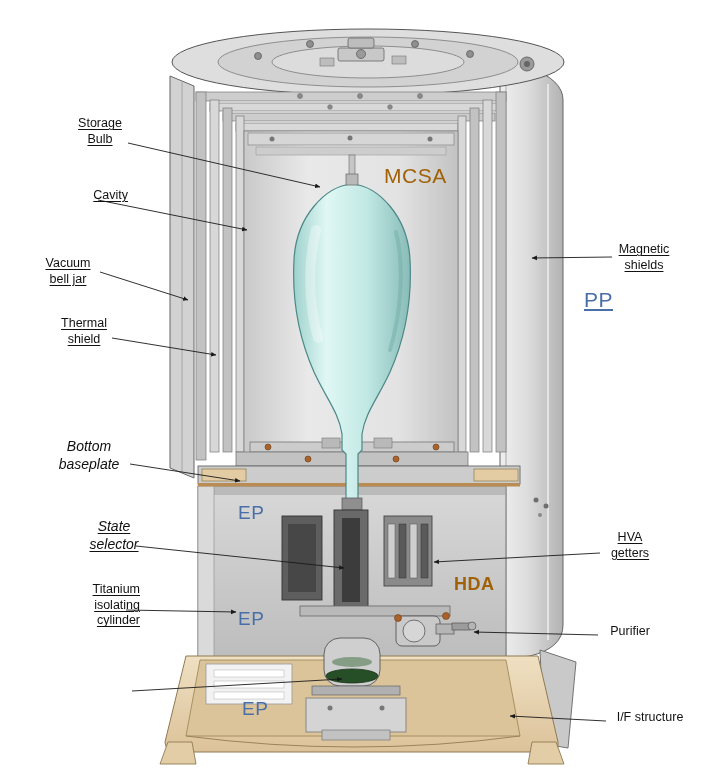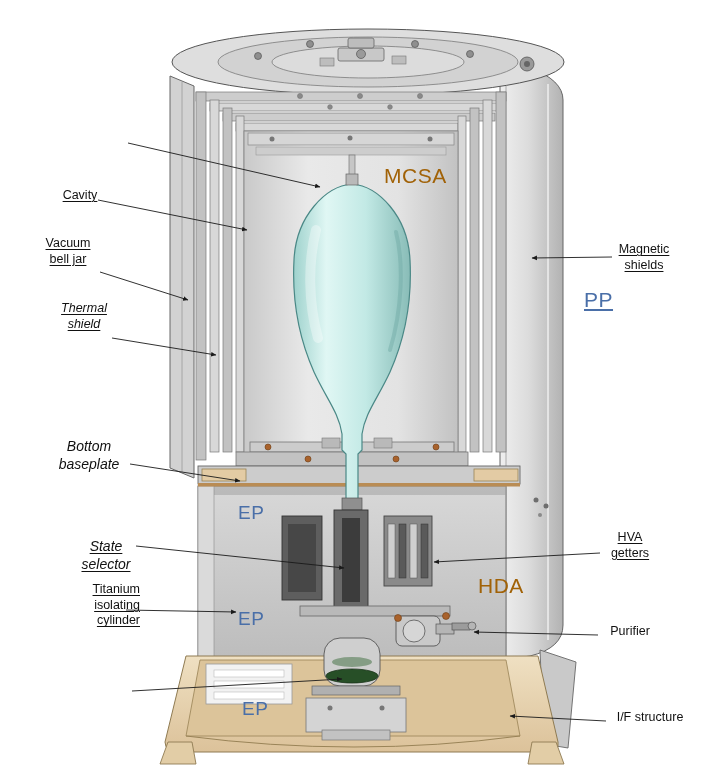--- a/index.html
+++ b/index.html
@@ -234,40 +234,42 @@
       <line x1="136" y1="546" x2="344" y2="568" marker-end="url(#arrow)"></line>
       <line x1="126" y1="610" x2="236" y2="612" marker-end="url(#arrow)"></line>
       <line x1="132" y1="691" x2="342" y2="679" marker-end="url(#arrow)"></line>
       <line x1="612" y1="257" x2="532" y2="258" marker-end="url(#arrow)"></line>
       <line x1="600" y1="553" x2="434" y2="562" marker-end="url(#arrow)"></line>
       <line x1="598" y1="635" x2="474" y2="632" marker-end="url(#arrow)"></line>
       <line x1="606" y1="721" x2="510" y2="716" marker-end="url(#arrow)"></line>
     </g>
   </svg>
 
-  <div class="lbl u" style="left:40px;  top:188px; width:80px;">Cavity</div>
-  <div class="lbl u" style="left:20px;  top:236px; width:96px;">Vacuum
+  <div class="lbl u" style="left:52px;  top:116px; width:96px;">Storage
+Bulb</div>
+  <div class="lbl u" style="left:48px;  top:188px; width:80px;text-align:right;">Cavity</div>
+  <div class="lbl u" style="left:20px;  top:256px; width:96px;">Vacuum
 bell jar</div>
-  <div class="lbl u" style="left:36px;  top:301px; width:96px;font-style:italic;">Thermal
+  <div class="lbl u" style="left:36px;  top:316px; width:96px;">Thermal
 shield</div>
   <div class="lbl lbl-lg" style="left:34px; top:438px; width:110px;">Bottom
 baseplate</div>
-  <div class="lbl lbl-lg u" style="left:58px; top:518px; width:96px;margin-top:20px;">State
+  <div class="lbl lbl-lg u" style="left:66px; top:518px; width:96px;">State
 selector</div>
   <div class="lbl u" style="left:36px;  top:582px; width:104px;text-align:right;">Titanium
 isolating
 cylinder</div>
 
   <div class="lbl u" style="left:600px; top:230px; width:88px;margin-top:12px;">Magnetic
 shields</div>
   <div class="lbl u" style="left:592px; top:530px; width:76px;">HVA
 getters</div>
   <div class="lbl" style="left:592px; top:624px; width:76px;">Purifier</div>
   <div class="lbl" style="left:600px; top:710px; width:100px;">I/F structure</div>
 
   <div class="big dark" style="left:384px; top:164px; font-size:21px;">MCSA</div>
   <div class="big blue" style="left:584px; top:288px; font-size:21px;text-decoration:underline;">PP</div>
   <div class="big blue" style="left:238px; top:502px; font-size:19px;">EP</div>
-  <div class="big dark" style="left:478px; top:574px; font-size:21px;">HDA</div>
+  <div class="big dark" style="left:454px; top:574px; font-size:18px;font-weight:bold;">HDA</div>
   <div class="big blue" style="left:238px; top:608px; font-size:19px;">EP</div>
   <div class="big blue" style="left:242px; top:698px; font-size:19px;">EP</div>
 
 </div>
 
 </body></html>

